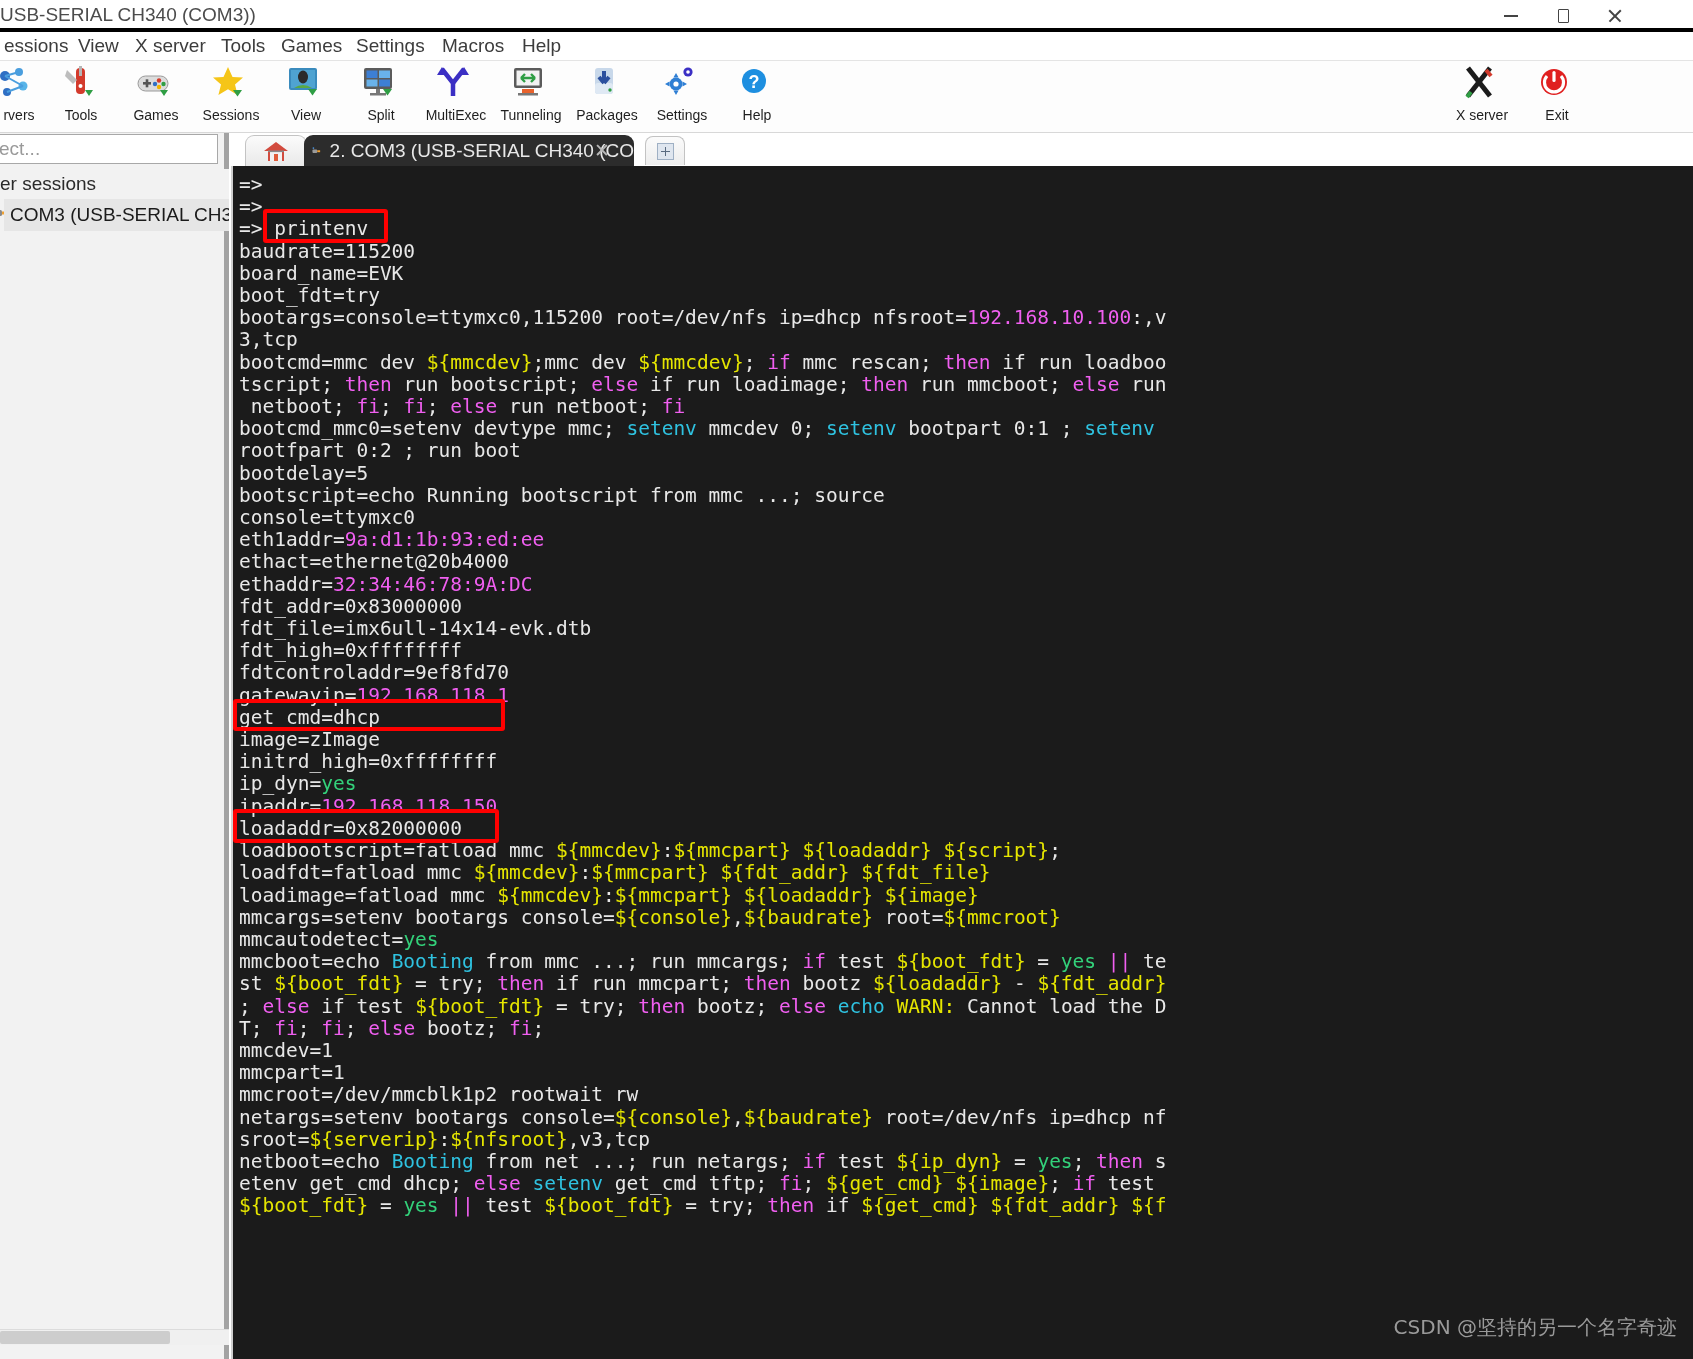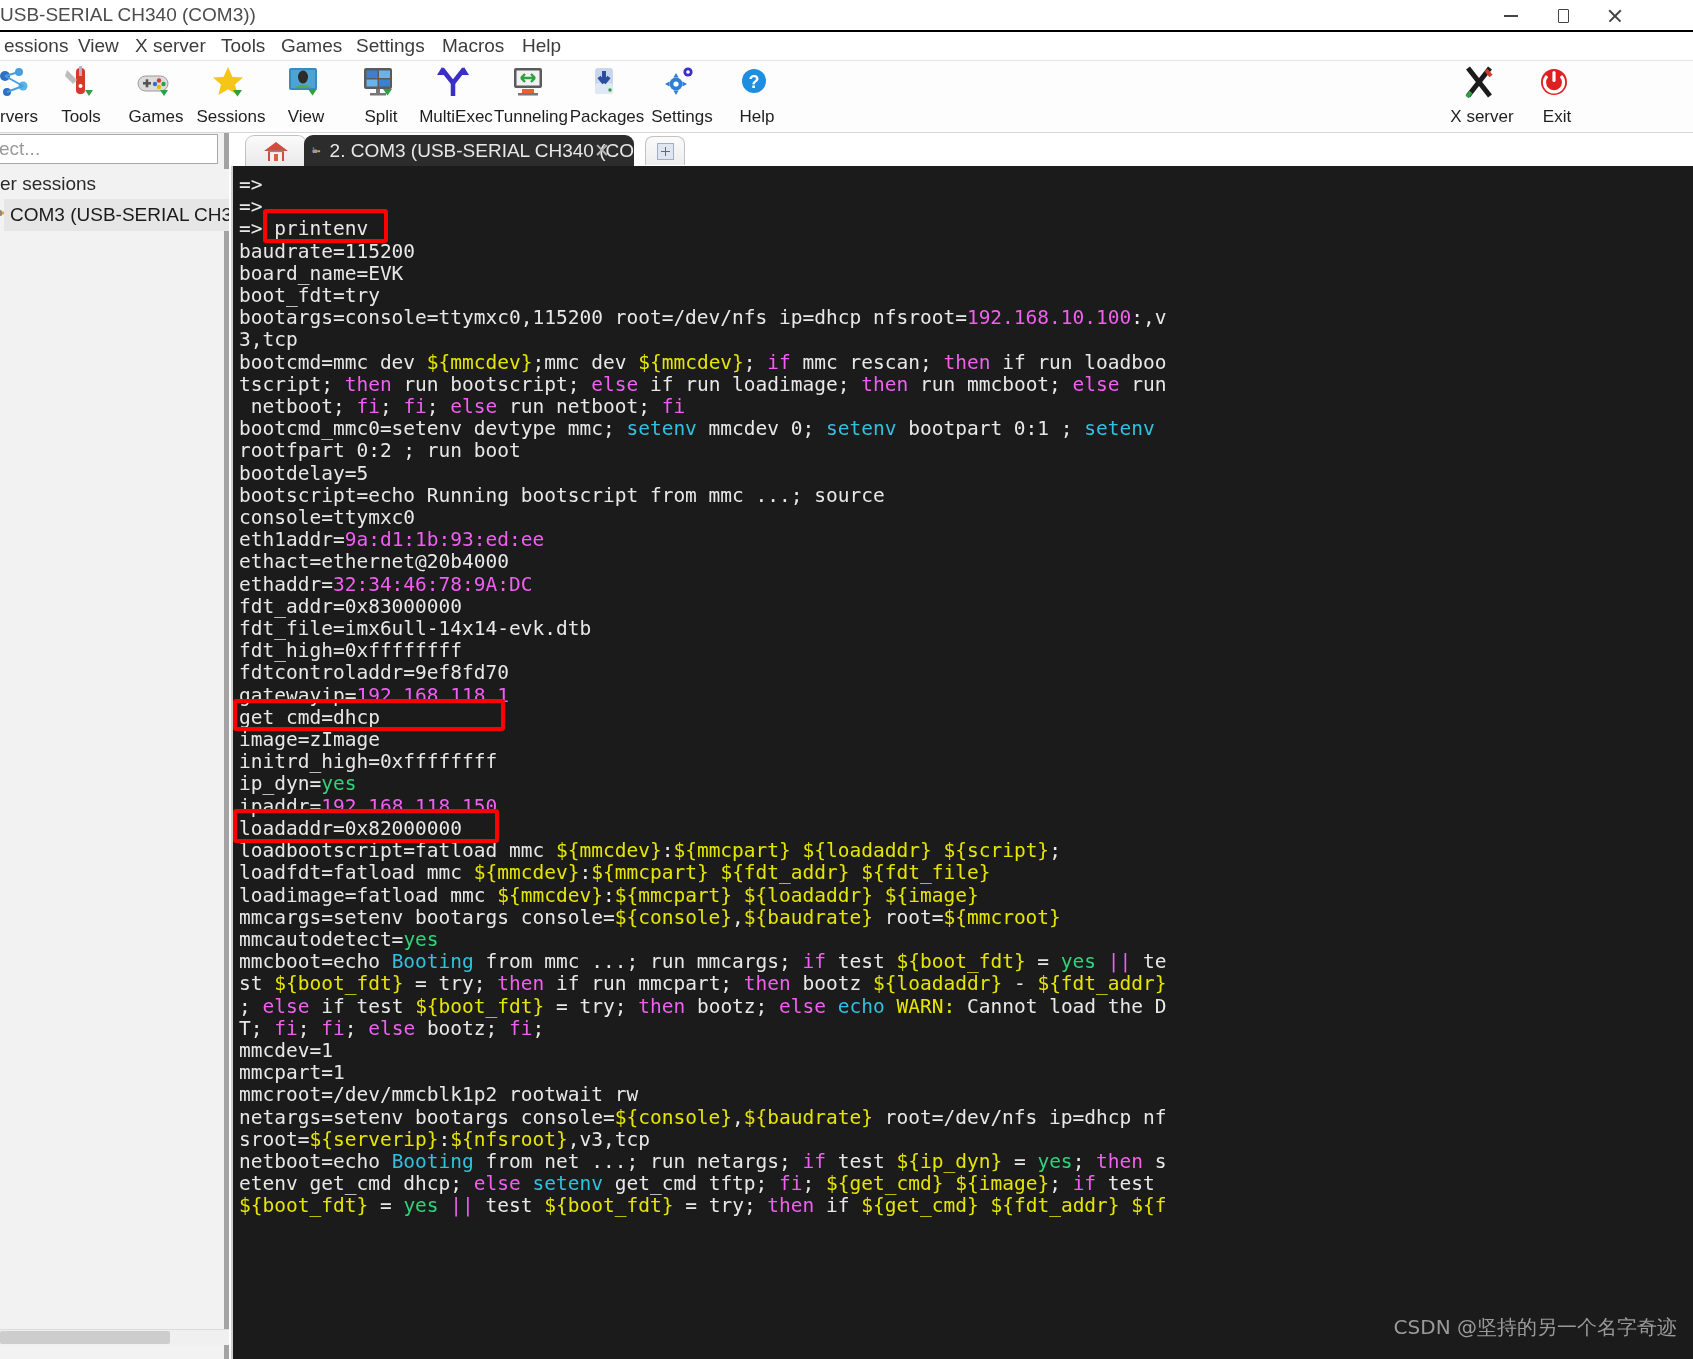--- a/index.html
+++ b/index.html
@@ -4,21 +4,21 @@
 <style>
   * { box-sizing: border-box; margin:0; padding:0; }
   html,body { width:1693px; height:1359px; overflow:hidden; }
   body {
     font-family: "Liberation Sans", sans-serif;
     background:#ffffff;
   }
   
   #titlebar {
     position:absolute; left:0; top:0; width:1693px; height:32px;
-    background:#ffffff; border-bottom:2px solid #000000;
+    background:#ffffff; border-bottom:4px solid #000000;
   }
   #title-text {
     position:absolute; left:0px; top:4px;
     font-size:19px; color:#4c4c4c; white-space:nowrap;
   }
   .wbtn {
     position:absolute; top:0; width:52px; height:32px;
     display:flex; align-items:center; justify-content:center;
     color:#4a4a4a; font-size:18px; line-height:1;
   }
@@ -46,21 +46,21 @@
   
   #toolbar {
     position:absolute; left:0; top:60px; width:1693px; height:73px;
     background:#fdfdfd; border-top:1px solid #e4e4e4; border-bottom:1px solid #d8d8d8;
   }
   .tb-item {
     position:absolute; top:3px; width:86px; height:68px;
     display:flex; flex-direction:column; align-items:center; justify-content:flex-start;
   }
   .tb-ico { width:44px; height:42px; position:relative; }
-  .tb-lab { font-size:17px; color:#1f1f1f; margin-top:1px; white-space:nowrap; }
+  .tb-lab { font-size:14px; color:#1f1f1f; margin-top:1px; white-space:nowrap; }
 
   
   #sidebar {
     position:absolute; left:0; top:133px; width:229px; height:1226px;
     background:#f2f2f2; border-right:5px solid #a3a3a3;
   }
   #side-search {
     position:absolute; left:-10px; top:1px; width:228px; height:30px;
     background:#ffffff; border:1px solid #a8a8a8;
     display:flex; align-items:center; padding-left:8px;

